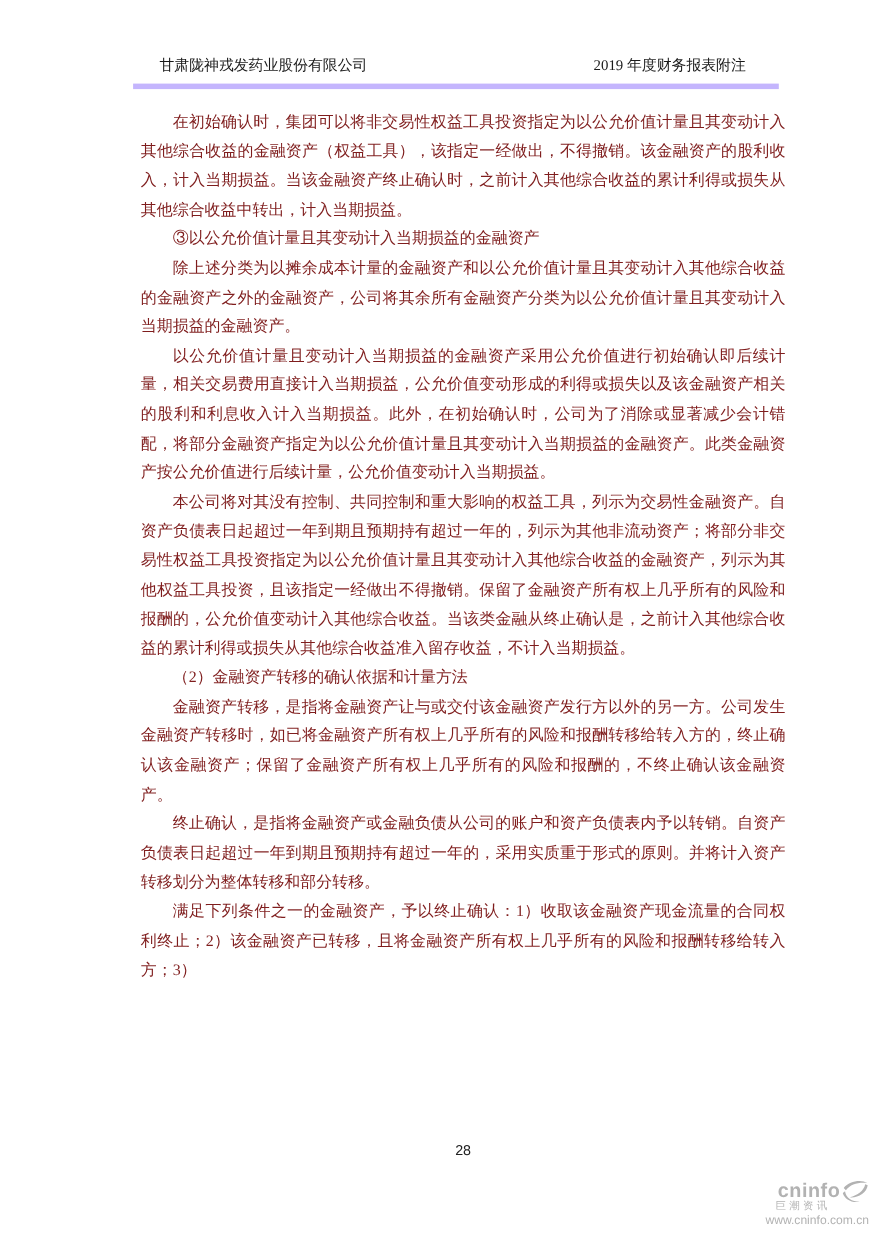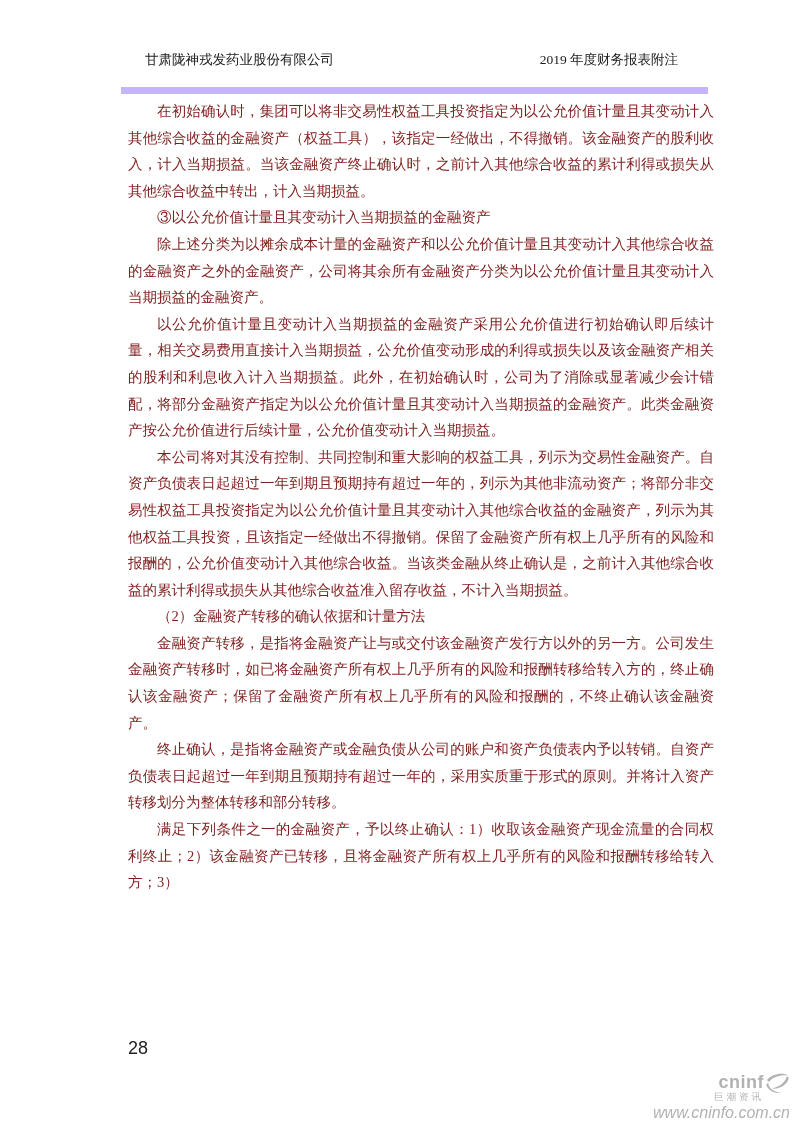--- a/index.html
+++ b/index.html
@@ -13,22 +13,22 @@
     color: #111111;
     font-family: "Liberation Serif", serif;
   }
 
   
   .header {
     position: absolute;
     left: 121px;
     top: 51px;
     width: 587px;
-    border-bottom: 7px solid #c4b5fd;
-    padding-bottom: 18px;
+    border-bottom: 5px solid #c4b5fd;
+    padding-bottom: 7px;
   }
   .header-row {
     display: flex;
     justify-content: space-between;
     align-items: baseline;
     font-size: 13.5px;
     color: #1a1a1a;
     padding-left: 24px;
     padding-right: 30px;
   }
@@ -49,21 +49,22 @@
     padding: 0;
     text-indent: 2em;
   }
 
   
   .page-number {
     position: absolute;
     left: 128px;
     top: 1038px;
     width: 586px;
-    font-size: 18px;
+    text-align: center;
+    font-size: 13px;
     color: #222222;
     font-family: "Liberation Sans", sans-serif;
   }
 
   
   .logo {
     position: absolute;
     right: 3px;
     top: 1072px;
     text-align: right;
@@ -82,26 +83,26 @@
     font-weight: bold;
     letter-spacing: 0.5px;
   }
   .logo-icon svg { display: block; }
   .logo-cn {
     font-size: 9.5px;
     letter-spacing: 3px;
     margin-top: -2px;
     margin-right: 26px;
     white-space: nowrap;
+    text-align: center;
   }
   .logo-url {
-    font-size: 16px;
+    font-size: 11px;
     margin-top: 2px;
     white-space: nowrap;
-    font-style: italic;
   }
 </style>
 </head>
 <body>
 
 <div class="page">
 
   <div class="header">
     <div class="header-row">
       <span>甘肃陇神戎发药业股份有限公司</span>
@@ -118,21 +119,21 @@
     <p>（2）金融资产转移的确认依据和计量方法</p>
     <p>金融资产转移，是指将金融资产让与或交付该金融资产发行方以外的另一方。公司发生金融资产转移时，如已将金融资产所有权上几乎所有的风险和报酬转移给转入方的，终止确认该金融资产；保留了金融资产所有权上几乎所有的风险和报酬的，不终止确认该金融资产。</p>
     <p>终止确认，是指将金融资产或金融负债从公司的账户和资产负债表内予以转销。自资产负债表日起超过一年到期且预期持有超过一年的，采用实质重于形式的原则。并将计入资产转移划分为整体转移和部分转移。</p>
     <p>满足下列条件之一的金融资产，予以终止确认：1）收取该金融资产现金流量的合同权利终止；2）该金融资产已转移，且将金融资产所有权上几乎所有的风险和报酬转移给转入方；3）</p>
   </div>
 
   <div class="page-number">28</div>
 
   <div class="logo">
     <div class="logo-top">
-      <span class="logo-brand">cninf</span>
+      <span class="logo-brand">cninfo</span>
       <span class="logo-icon">
         <svg width="25" height="22" viewBox="0 0 25 22" xmlns="http://www.w3.org/2000/svg">
           <g fill="#b2b2b2">
             <path d="M2 8 C 7 1.5 18 0 23.5 3.5 C 16 2.5 8 4.5 4 10 Z"></path>
             <path d="M23.8 5.5 C 23 12.5 14.5 17.5 7 16.5 C 14 15 20.5 10.5 21.5 4.5 Z"></path>
             <path d="M1.2 12.5 C 2.5 18 9.5 22 16.5 20.5 C 9.5 20.5 4 17 3.2 11 Z"></path>
           </g>
         </svg>
       </span>
     </div>

